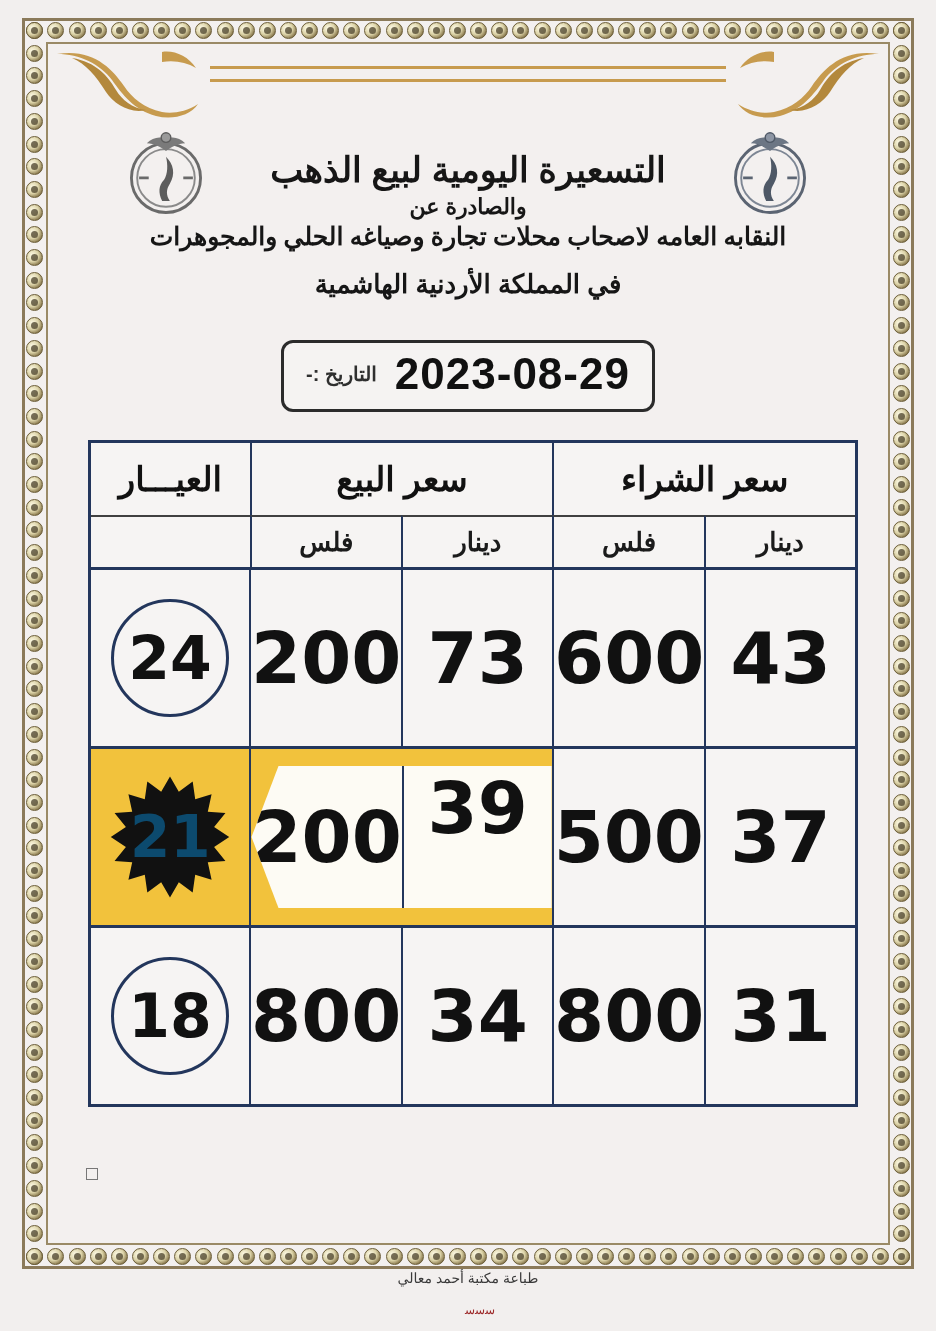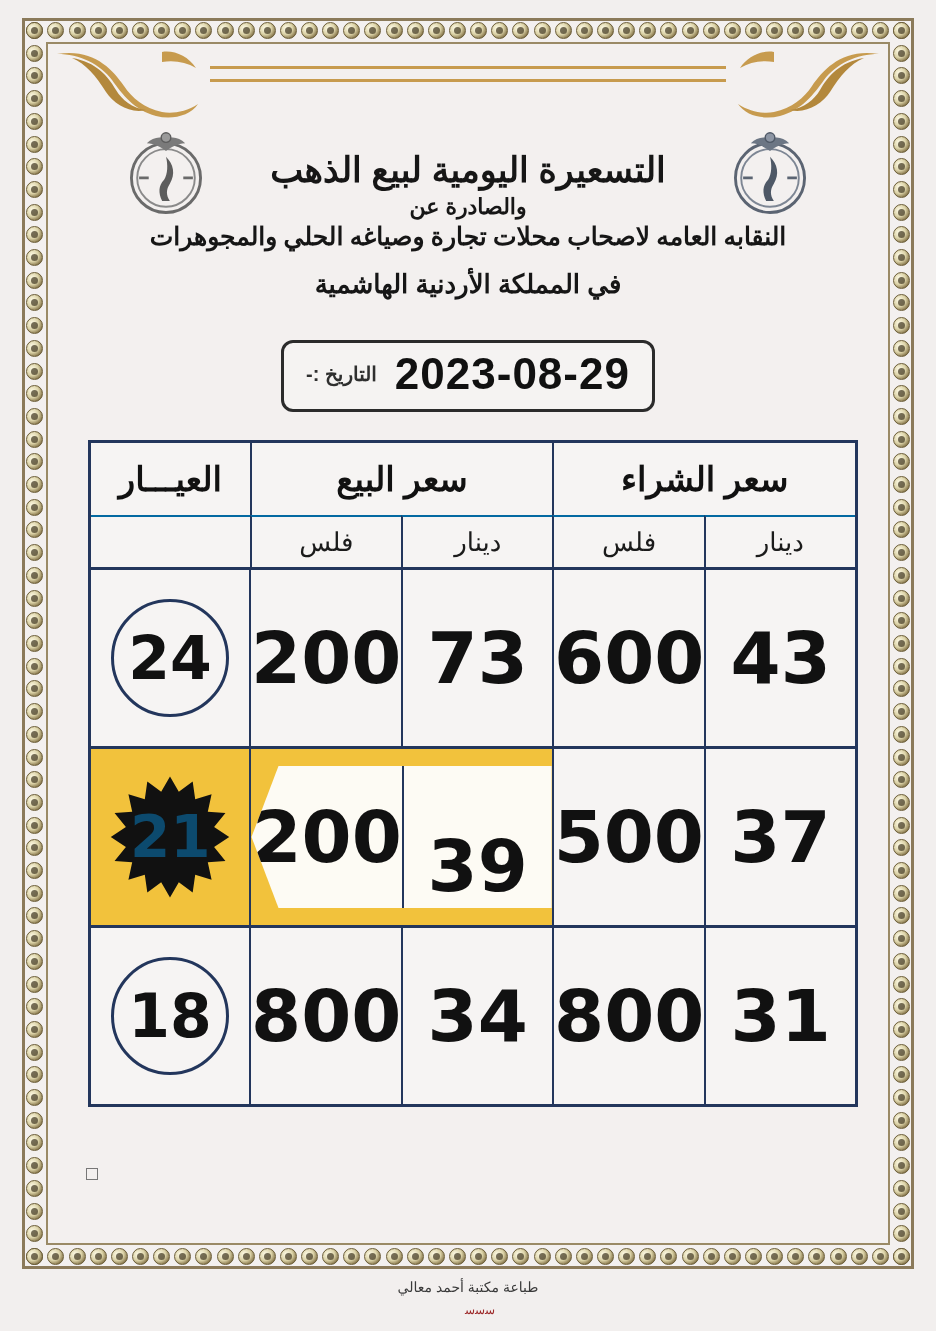--- a/index.html
+++ b/index.html
@@ -161,21 +161,21 @@
     box-sizing:border-box;
     display:flex;
     align-items:center;
     justify-content:center;
     border-left:2px solid #23365c;
   }
   .tbl .cell:last-child{border-left:none;}
 
   
   .head-top .cell{height:72px;font-size:34px;font-weight:bold;color:#111;}
-  .head-sub .cell{height:52px;font-size:26px;font-weight:400;color:#1b1b1b;border-top:2px solid #0369a1;}
+  .head-sub .cell{height:52px;font-size:26px;font-weight:700;color:#1b1b1b;border-top:2px solid #404040;}
   .c-ayar{width:160px;}
   .c-pair{width:305px;}
   .c-q{width:152.5px;}
 
   .data-row{border-top:3px solid #23365c;}
   .data-row .cell{height:176px;}
   .num{
     font-size:72px;
     font-weight:bold;
     color:#111;
@@ -228,21 +228,21 @@
     position:absolute;
     bottom:14px;left:0;right:0;
     text-align:center;
     font-size:14px;
     color:#3a3a3a;
   }
   .print-sig{
     display:block;
     font-size:12px;
     color:#9e2b2b;
-    margin-top:8px;
+    margin-top:17px;
     padding-left:24px;
   }
   .tiny-mark{
     position:absolute;
     width:10px;height:10px;
     border:1px solid #777;
   }
 </style>
 </head>
 <body>
@@ -544,21 +544,21 @@
 
     <div class="row data-row">
       <div class="cell c-q">
           <span class="num">37</span>
         </div>
       <div class="cell c-q">
           <span class="num">500</span>
         </div>
       <div class="cell c-pair hl-band" style="padding:0;">
         <div class="hl-arrow" style="display:flex;width:100%;height:142px;align-items:center;">
-          <div style="flex:1;display:flex;align-items:flex-end;justify-content:center;border-left:2px solid #23365c;height:100%;">
+          <div style="flex:1;display:flex;align-items:flex-start;justify-content:center;border-left:2px solid #23365c;height:100%;">
             <span class="num">39</span>
           </div>
           <div style="flex:1;display:flex;align-items:center;justify-content:center;height:100%;">
             <span class="num">200</span>
           </div>
         </div>
       </div>
       <div class="cell c-ayar hl-band">
         <div class="starburst">
           <svg viewBox="0 0 100 100">

